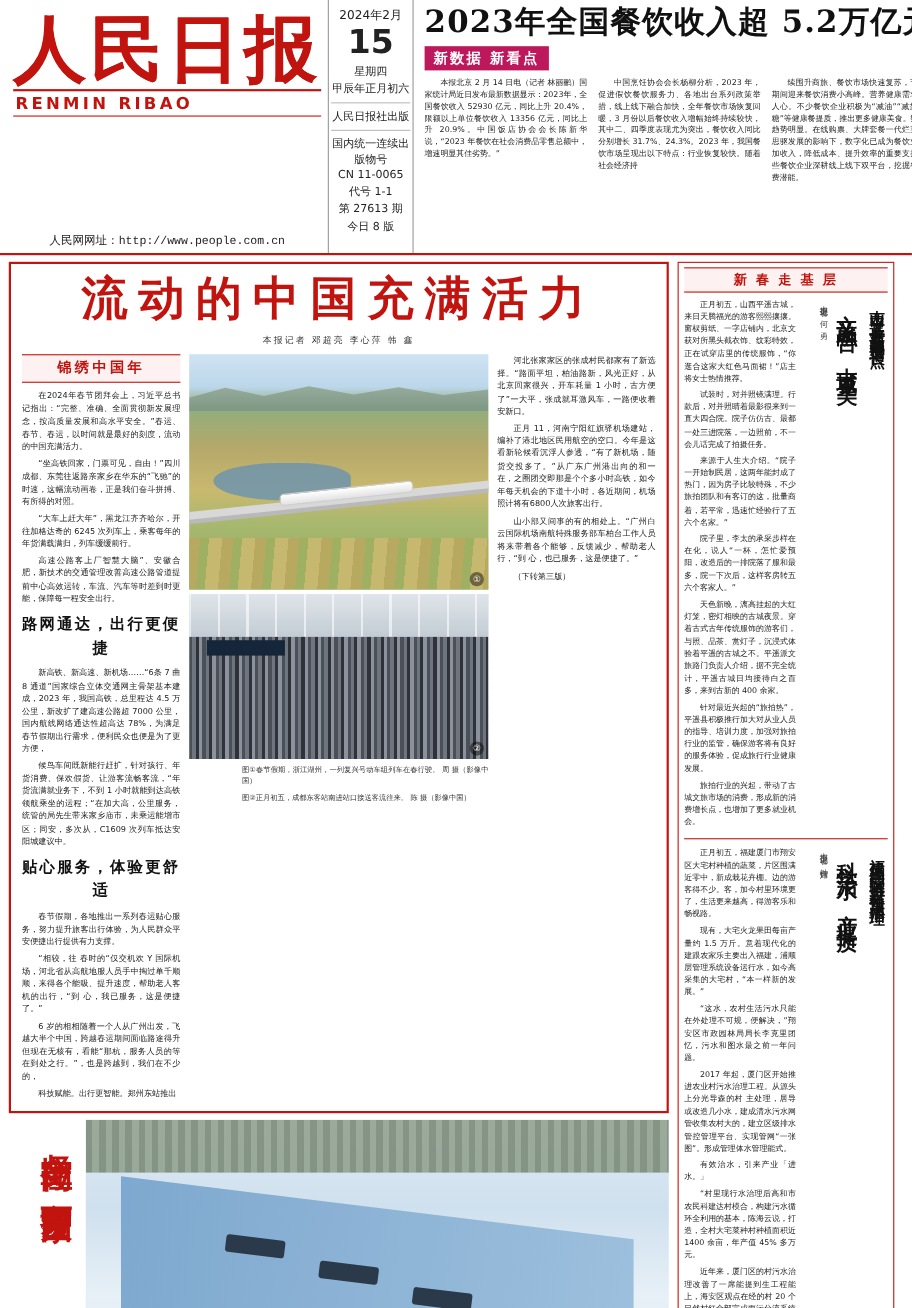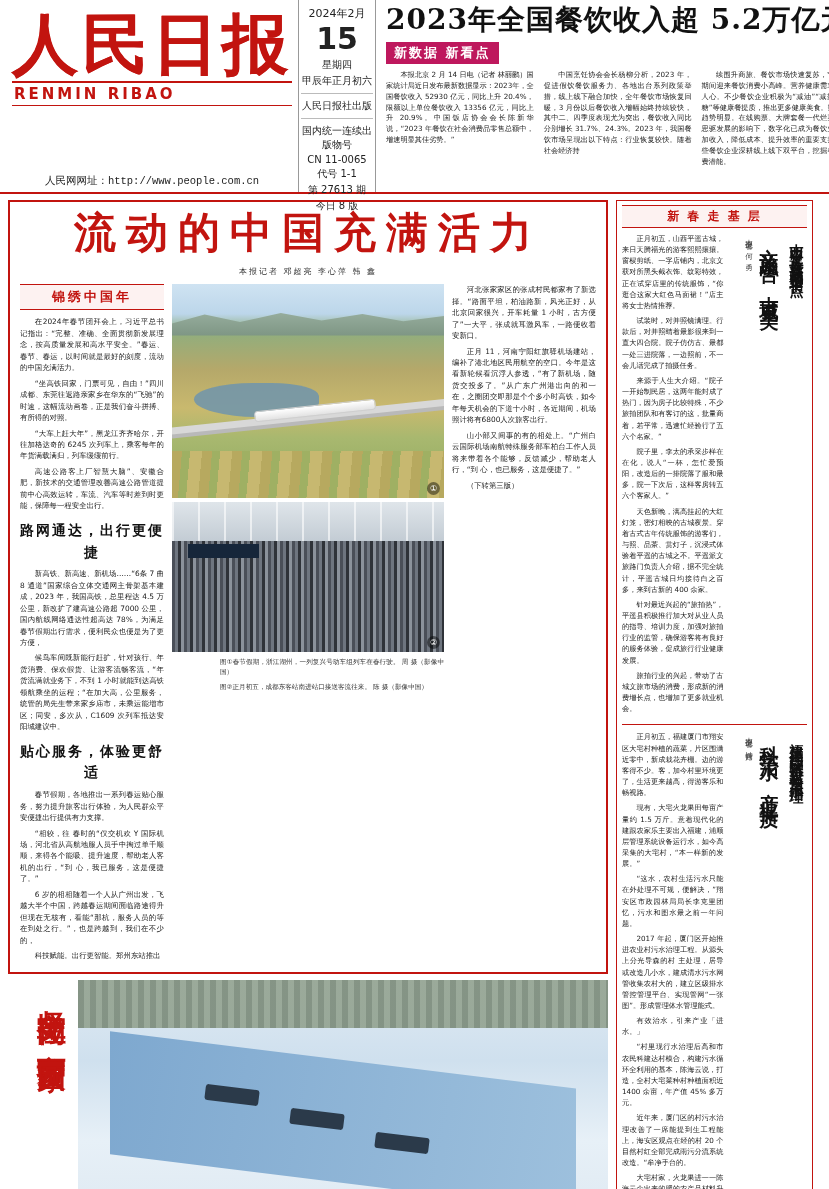--- a/index.html
+++ b/index.html
@@ -7,21 +7,21 @@
     width:829px;height:1189px;
     background:#ffffff;
     font-family:"DejaVu Sans","Liberation Sans",sans-serif;
     color:#111;
     overflow:hidden;
     position:relative;
   }
   .page{position:relative;width:829px;height:1189px;}
 
   
-  .masthead{display:flex;height:194px;border-bottom:2px solid #c2140f;box-sizing:border-box;}
+  .masthead{display:flex;height:232px;border-bottom:2px solid #c2140f;box-sizing:border-box;}
   .mh-logo{width:310px;padding:10px 6px 4px 12px;box-sizing:border-box;display:flex;flex-direction:column;justify-content:space-between;}
   .logo-cn{
     font-family:"DejaVu Serif","Liberation Serif",serif;
     font-weight:bold;color:#c2140f;font-size:66px;letter-spacing:4px;
     line-height:1.05;white-space:nowrap;
     text-shadow:0.5px 0 0 #c2140f;
   }
   .logo-pinyin{
     color:#c2140f;font-size:15px;letter-spacing:3px;font-weight:bold;
     border-top:2px solid #c2140f;border-bottom:1px solid #c2140f;

